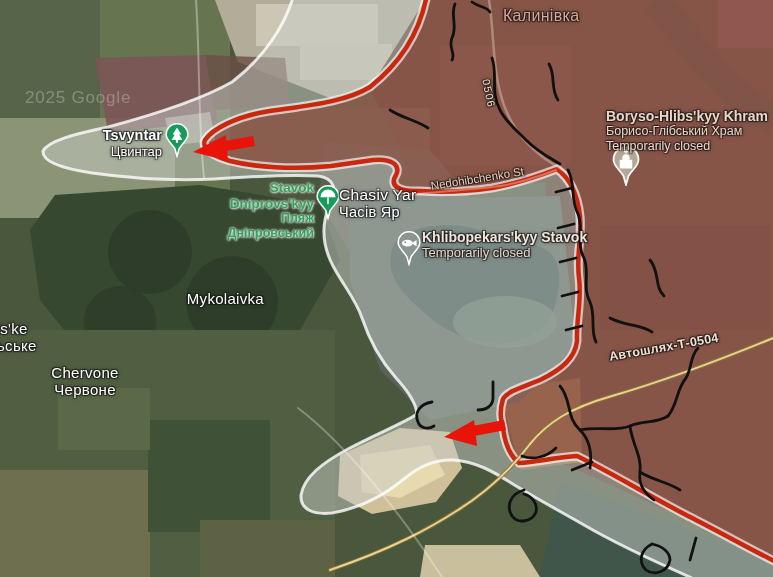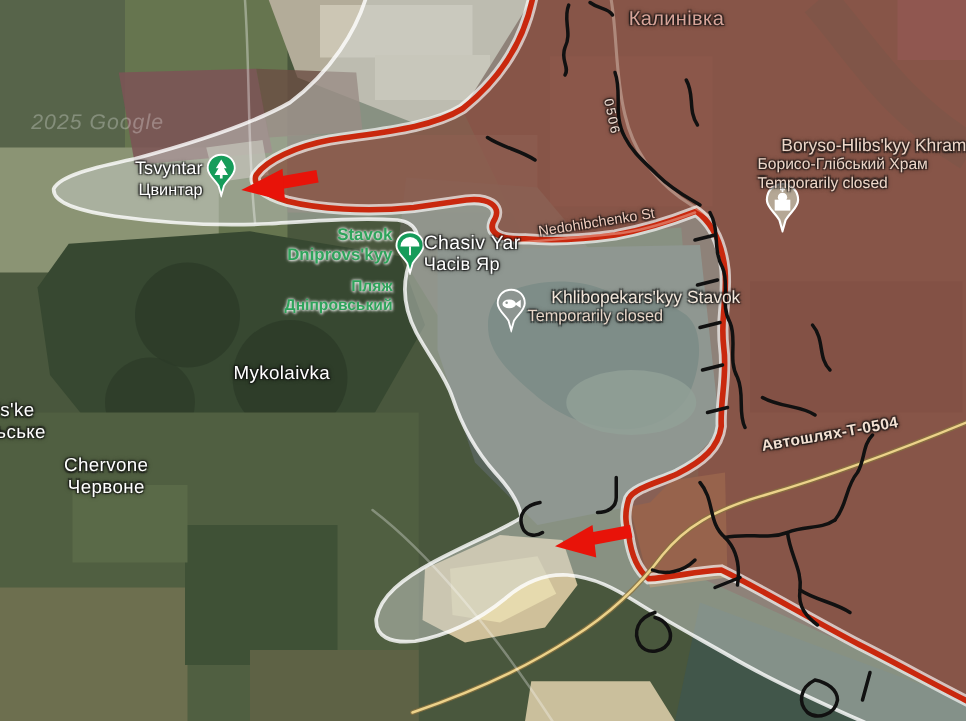--- a/index.html
+++ b/index.html
@@ -10,33 +10,33 @@
   }
   .viewport svg.base{position:absolute;left:0;top:0;}
   .lbl{
     position:absolute;white-space:nowrap;color:#fff;font-weight:400;
     text-shadow:-1px -1px 1px rgba(20,20,20,.65),1px -1px 1px rgba(20,20,20,.65),
                 -1px 1px 1px rgba(20,20,20,.65),1px 1px 1px rgba(20,20,20,.65),
                 0 0 4px rgba(0,0,0,.55);
     line-height:1.16;
   }
   .town{font-size:15px;letter-spacing:.3px;}
-  .poi-name{font-size:14px;font-weight:400;margin-left:19px;}
+  .poi-name{font-size:14px;font-weight:700;}
   .poi-sub{font-size:12.5px;}
   .green-lbl{
     color:#2fa35b;
     text-shadow:0 0 2px rgba(255,255,255,.95),0 0 3px rgba(255,255,255,.8),1px 1px 2px rgba(255,255,255,.6);
     font-weight:700;
   }
   .tinted{color:#ecd6c8;}
   .road-lbl{font-size:12.5px;font-weight:700;color:#f2e0d2;letter-spacing:.3px;}
   .pin{position:absolute;}
   .watermark{
     position:absolute;font-size:17px;letter-spacing:.8px;
-    color:rgba(255,255,255,.27);text-shadow:none;font-weight:400;font-style:italic;
+    color:rgba(255,255,255,.27);text-shadow:none;font-weight:400;
   }
 </style>
 </head>
 <body>
 
 <div class="viewport">
 
   <svg class="base" width="773" height="577" viewBox="0 0 773 577">
 
     <g>
@@ -231,21 +231,21 @@
   </div>
 
   <div class="lbl" style="left:88px;top:127px;width:74px;text-align:right;">
     <div class="poi-name" style="font-size:14.5px;">Tsvyntar</div>
     <div class="poi-sub" style="font-size:13px;">Цвинтар</div>
   </div>
 
   <div class="lbl green-lbl" style="left:226px;top:180px;width:88px;text-align:right;">
     <div style="font-size:13.5px;">Stavok</div>
     <div style="font-size:13.5px;">Dniprovs'kyy</div>
-    <div style="font-size:12.5px;margin-top:11px;">Пляж</div>
+    <div style="font-size:12.5px;margin-top:0;">Пляж</div>
     <div style="font-size:12.5px;text-align:right;">Дніпровський</div>
   </div>
 
   <div class="lbl town" style="left:339px;top:186px;font-size:15.5px;">
     <div>Chasiv Yar</div>
     <div style="font-size:14.5px;">Часів Яр</div>
   </div>
 
   <div class="lbl" style="left:422px;top:229px;">
     <div class="poi-name" style="color:#f2e6da;text-align:center;">Khlibopekars'kyy Stavok</div>

